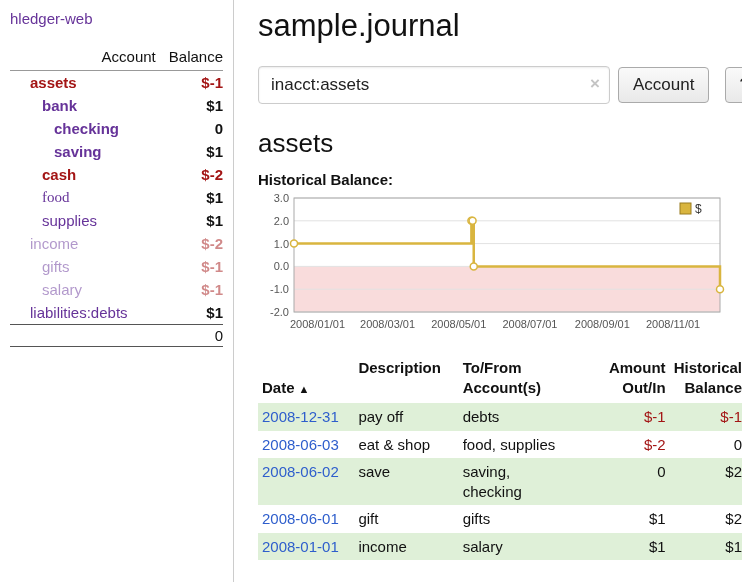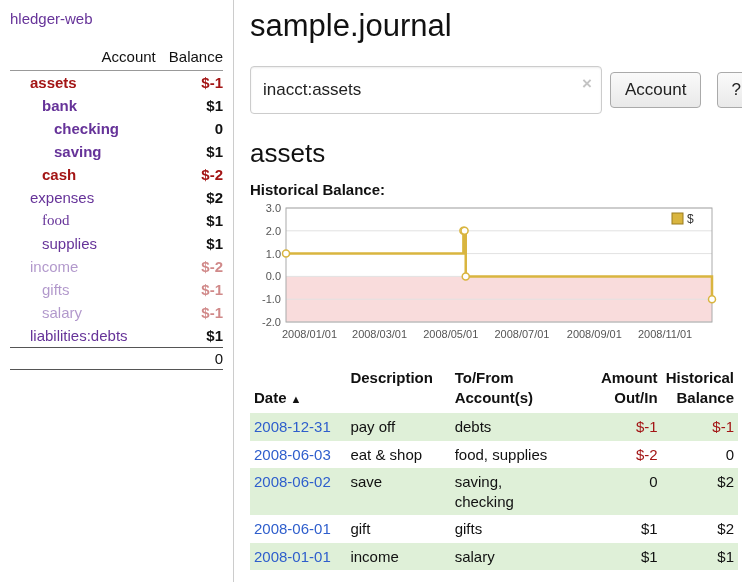--- a/index.html
+++ b/index.html
@@ -3,21 +3,21 @@
 <meta charset="utf-8">
 <style>
   * { box-sizing: border-box; }
   html,body { margin:0; padding:0; }
   body {
     width:742px; height:582px; overflow:hidden;
     font-family:"Liberation Sans", sans-serif;
     font-size:15px; color:#111; background:#fff;
   }
   a { text-decoration:none; cursor:pointer; }
-  .layout { display:flex; height:100%; }
+  .layout { display:flex; height:100%;gap:8px; }
 
   
   .sidebar {
     width:234px; flex:0 0 234px;
     border-right:1px solid #ccc;
     padding:10px 10px 0 10px;
   }
   .applink { display:block; color:var(--purple,#663399); font-size:15px; }
   .journal-link { display:block; color:var(--purple,#663399); margin-top:52px; }
   table.accounts { width:100%; border-collapse:collapse; margin-top:18px; }
@@ -37,21 +37,21 @@
     border-top:1px solid #555; border-bottom:1px solid #555;
     padding:2px 0; text-align:right; font-weight:normal;
   }
 
   
   .main { flex:1; padding:6px 6px 0 16px; }
   h1.page-title { font-size:31px; font-weight:400; margin:2px 0 22px 0; color:#111; }
   .searchrow { display:flex; align-items:center; }
   .searchbox { position:relative; }
   .searchbox input {
-    width:352px; height:48px; font-family:inherit; font-size:17px; color:#222;
+    width:352px; height:38px; font-family:inherit; font-size:17px; color:#222;
     border:1px solid #ccc; border-radius:4px; padding:6px 30px 6px 12px;
     box-shadow: inset 0 1px 2px rgba(0,0,0,.08); outline:none;
   }
   .clear-x {
     position:absolute; right:10px; top:9px; color:#c4c4c4;
     font-size:17px; font-weight:bold; line-height:1; cursor:pointer;
   }
   .btn {
     margin-left:8px; font-family:inherit; font-size:17px; color:#222;
     background:linear-gradient(#fafafa,#e9e9e9);
@@ -108,24 +108,20 @@
             <td style="padding-left: 44px;"><a class="acct purple-bold">checking</a></td>
             <td class="bal ">0</td>
           </tr>
           <tr>
             <td style="padding-left: 44px;"><a class="acct purple-bold">saving</a></td>
             <td class="bal ">$1</td>
           </tr>
           <tr>
             <td style="padding-left: 32px;"><a class="acct neg-bold">cash</a></td>
             <td class="bal neg-bold">$-2</td>
-          </tr>
-          <tr>
-            <td style="padding-left: 20px;"><a class="acct purple">expenses</a></td>
-            <td class="bal ">$2</td>
           </tr>
           <tr>
             <td style="padding-left: 32px; font-family: Liberation Serif, serif;"><a class="acct purple">food</a></td>
             <td class="bal ">$1</td>
           </tr>
           <tr>
             <td style="padding-left: 32px;"><a class="acct purple">supplies</a></td>
             <td class="bal ">$1</td>
           </tr>
           <tr class="dim">

